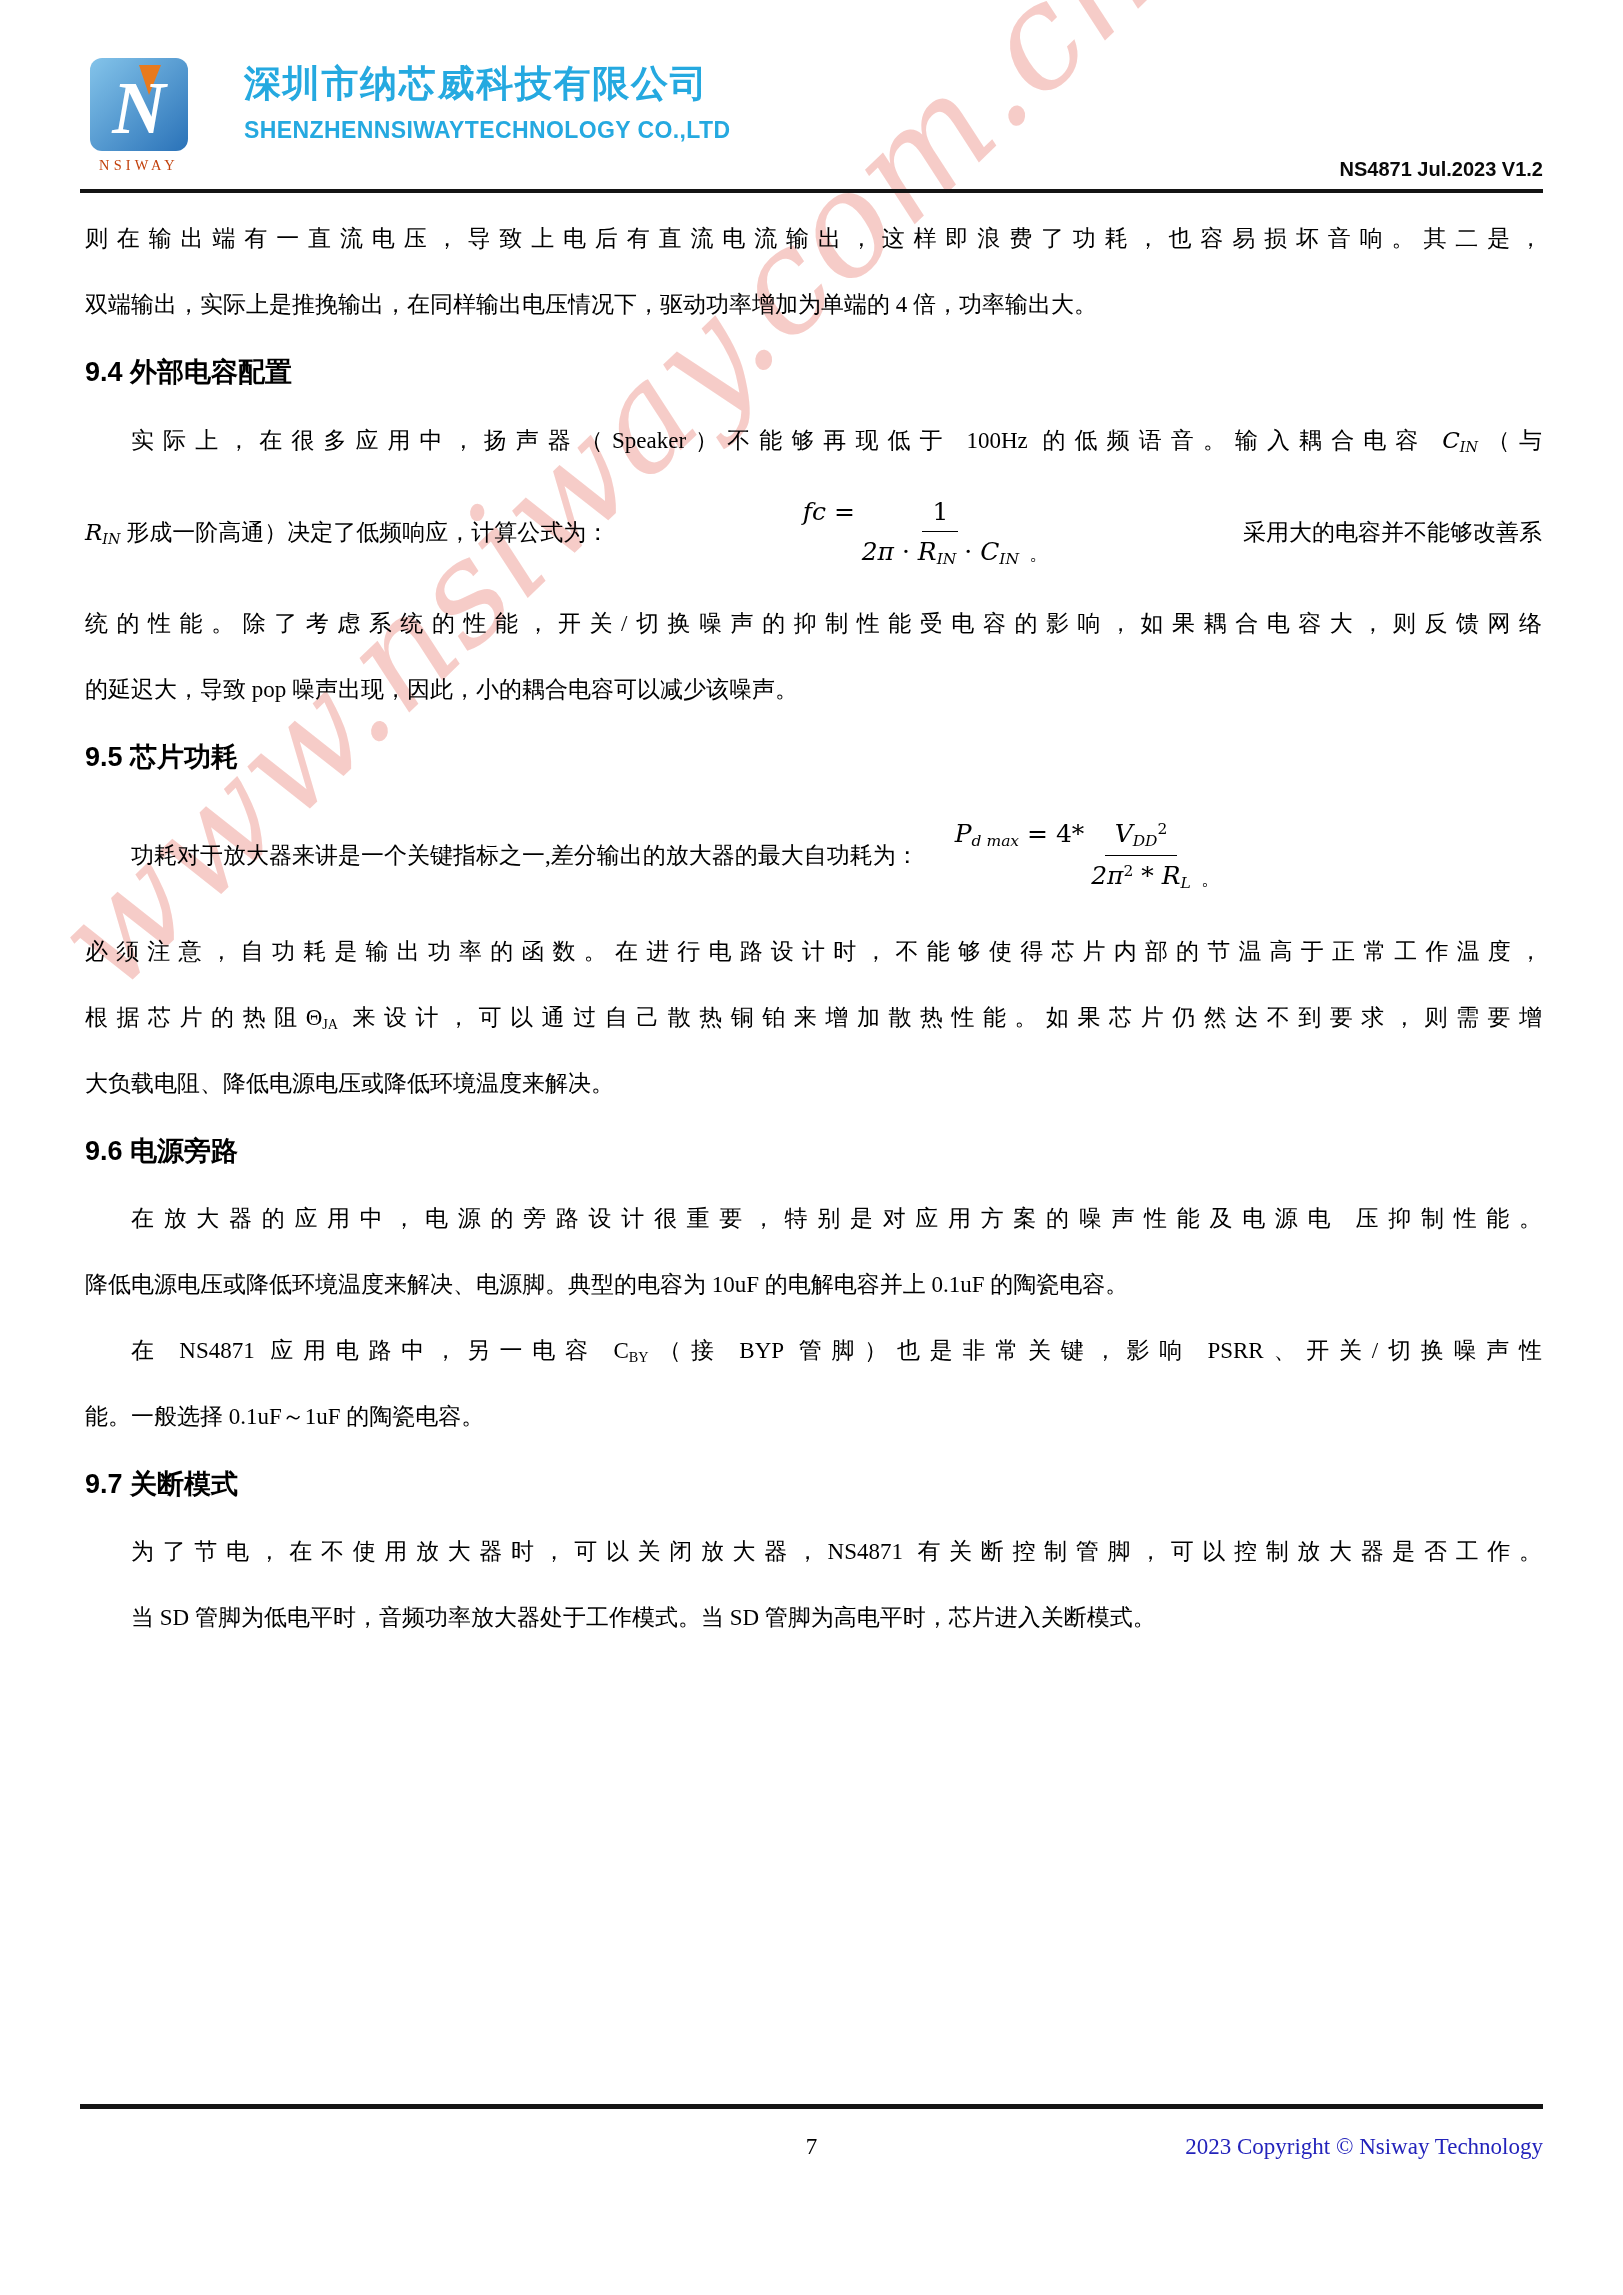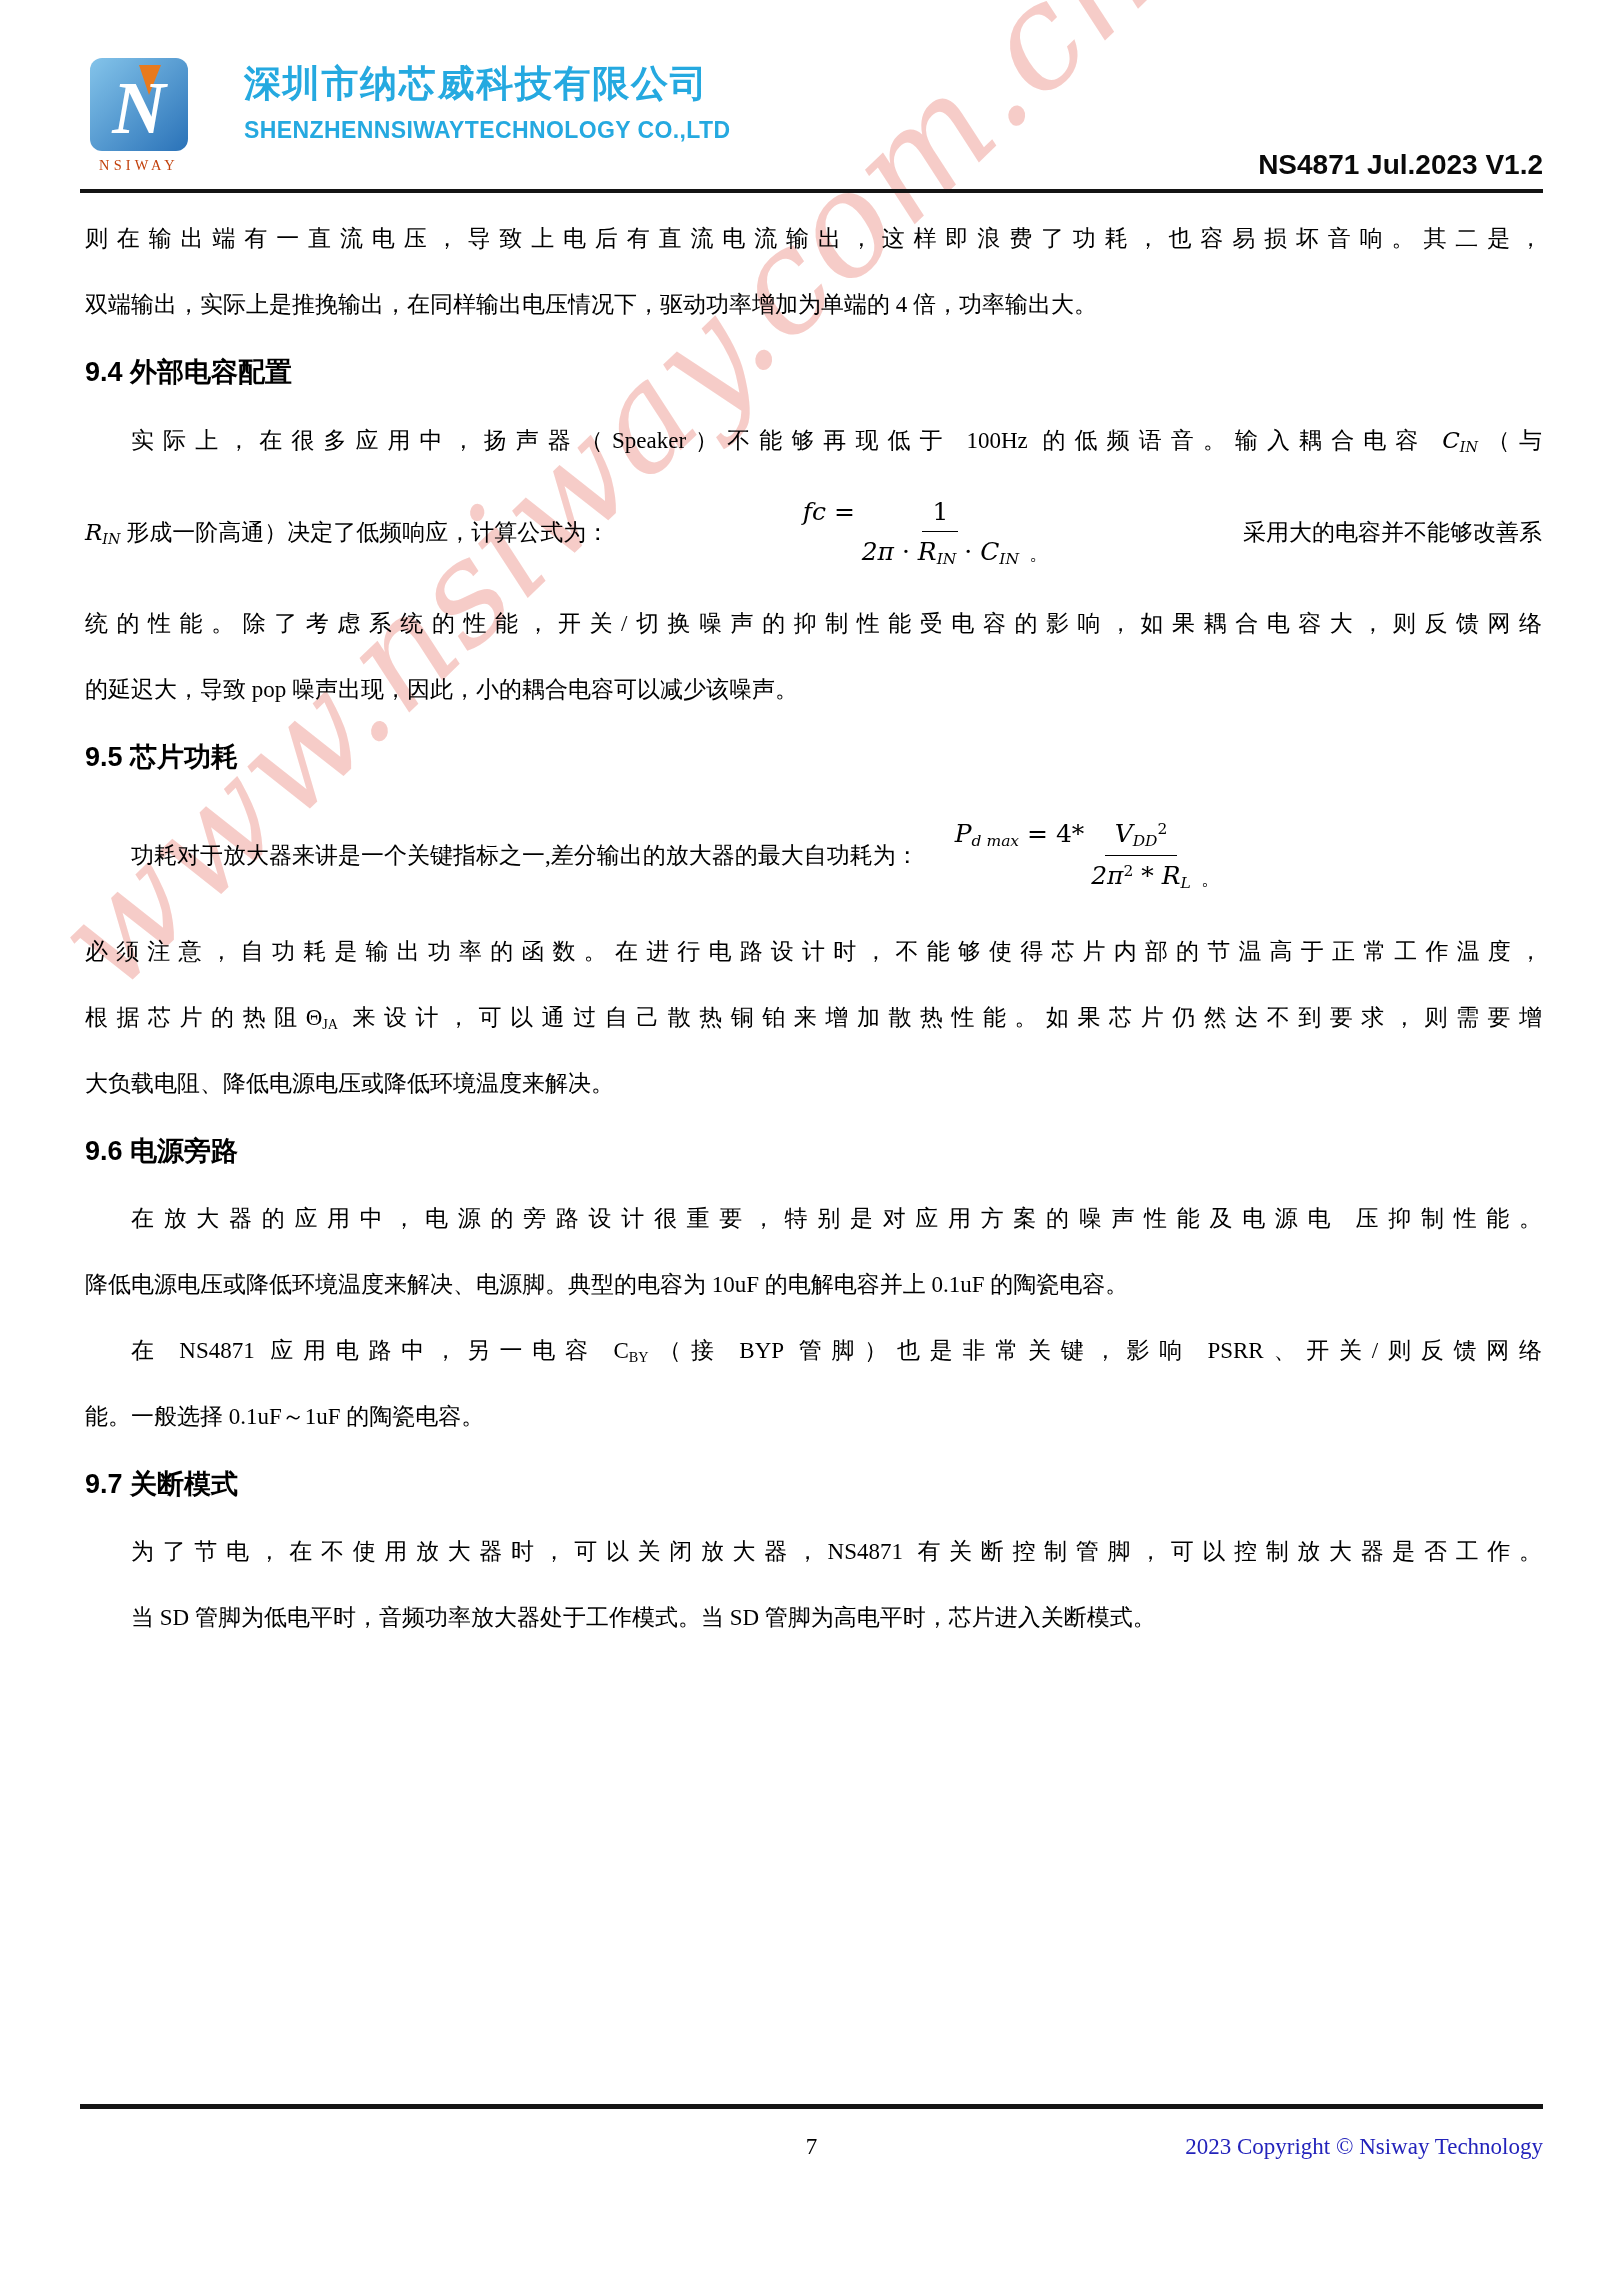--- a/index.html
+++ b/index.html
@@ -18,21 +18,21 @@
   
   .header{position:absolute;left:85px;top:57px;width:1458px;height:129px;z-index:2;}
   .logo{position:absolute;left:0;top:0;width:108px;text-align:center;}
   .logo-caption{font-size:14.4px;letter-spacing:4.2px;color:#c2410c;margin-top:0.8px;
     font-family:"Liberation Serif",serif;}
   .company{position:absolute;left:159px;top:1.7px;}
   .company-cn{font-size:37px;font-weight:bold;color:#25a9e0;
     font-family:"Liberation Sans","DejaVu Sans",sans-serif;letter-spacing:1.7px;}
   .company-en{font-size:23px;font-weight:bold;color:#25a9e0;margin-top:8.5px;
     font-family:"Liberation Sans","DejaVu Sans",sans-serif;letter-spacing:0.4px;}
-  .doc-ref{position:absolute;right:0;bottom:5px;font-size:28px;font-weight:bold;
+  .doc-ref{position:absolute;right:0;bottom:5px;font-size:20px;font-weight:bold;
     font-family:"Liberation Sans","DejaVu Sans",sans-serif;color:#0a0a0a;}
   .header-rule{position:absolute;left:80px;top:189px;width:1463px;height:4.2px;background:#141414;z-index:2;}
   
   .content{position:absolute;left:85px;top:206px;width:1457px;z-index:1;font-size:23px;}
   .line{height:66px;line-height:66px;}
   .line.fill{text-align:justify;text-align-last:justify;}
   .line.indent{text-indent:46px;}
   .heading{height:69px;line-height:69px;font-size:27px;font-weight:bold;
     font-family:"Liberation Sans","DejaVu Sans",sans-serif;}
   .frow{display:flex;align-items:center;height:118px;gap:36px;}
@@ -122,21 +122,21 @@
   </div>
 
   <div class="line fill">必须注意，自功耗是输出功率的函数。在进行电路设计时，不能够使得芯片内部的节温高于正常工作温度，</div>
   <div class="line fill"><span>根据芯片的热阻Θ</span><span class="sub">JA</span><span> 来设计，可以通过自己散热铜铂来增加散热性能。如果芯片仍然达不到要求，则需要增</span></div>
   <div class="line">大负载电阻、降低电源电压或降低环境温度来解决。</div>
 
   <div class="heading">9.6 电源旁路</div>
 
   <div class="line fill indent">在放大器的应用中，电源的旁路设计很重要，特别是对应用方案的噪声性能及电源电 压抑制性能。</div>
   <div class="line">降低电源电压或降低环境温度来解决、电源脚。典型的电容为 10uF 的电解电容并上 0.1uF 的陶瓷电容。</div>
-  <div class="line fill indent"><span>在 NS4871 应用电路中，另一电容 C</span><span class="sub">BY</span><span>（接 BYP 管脚）也是非常关键，影响 PSRR、开关/则反馈网络</span></div>
+  <div class="line fill indent"><span>在 NS4871 应用电路中，另一电容 C</span><span class="sub">BY</span><span>（接 BYP 管脚）也是非常关键，影响 PSRR、开关/切换噪声性</span></div>
   <div class="line">能。一般选择 0.1uF～1uF 的陶瓷电容。</div>
 
   <div class="heading">9.7 关断模式</div>
 
   <div class="line fill indent">为了节电，在不使用放大器时，可以关闭放大器，NS4871 有关断控制管脚，可以控制放大器是否工作。</div>
   <div class="line indent">当 SD 管脚为低电平时，音频功率放大器处于工作模式。当 SD 管脚为高电平时，芯片进入关断模式。</div>
 
 </div>
 
 <div class="footer-rule"></div>

